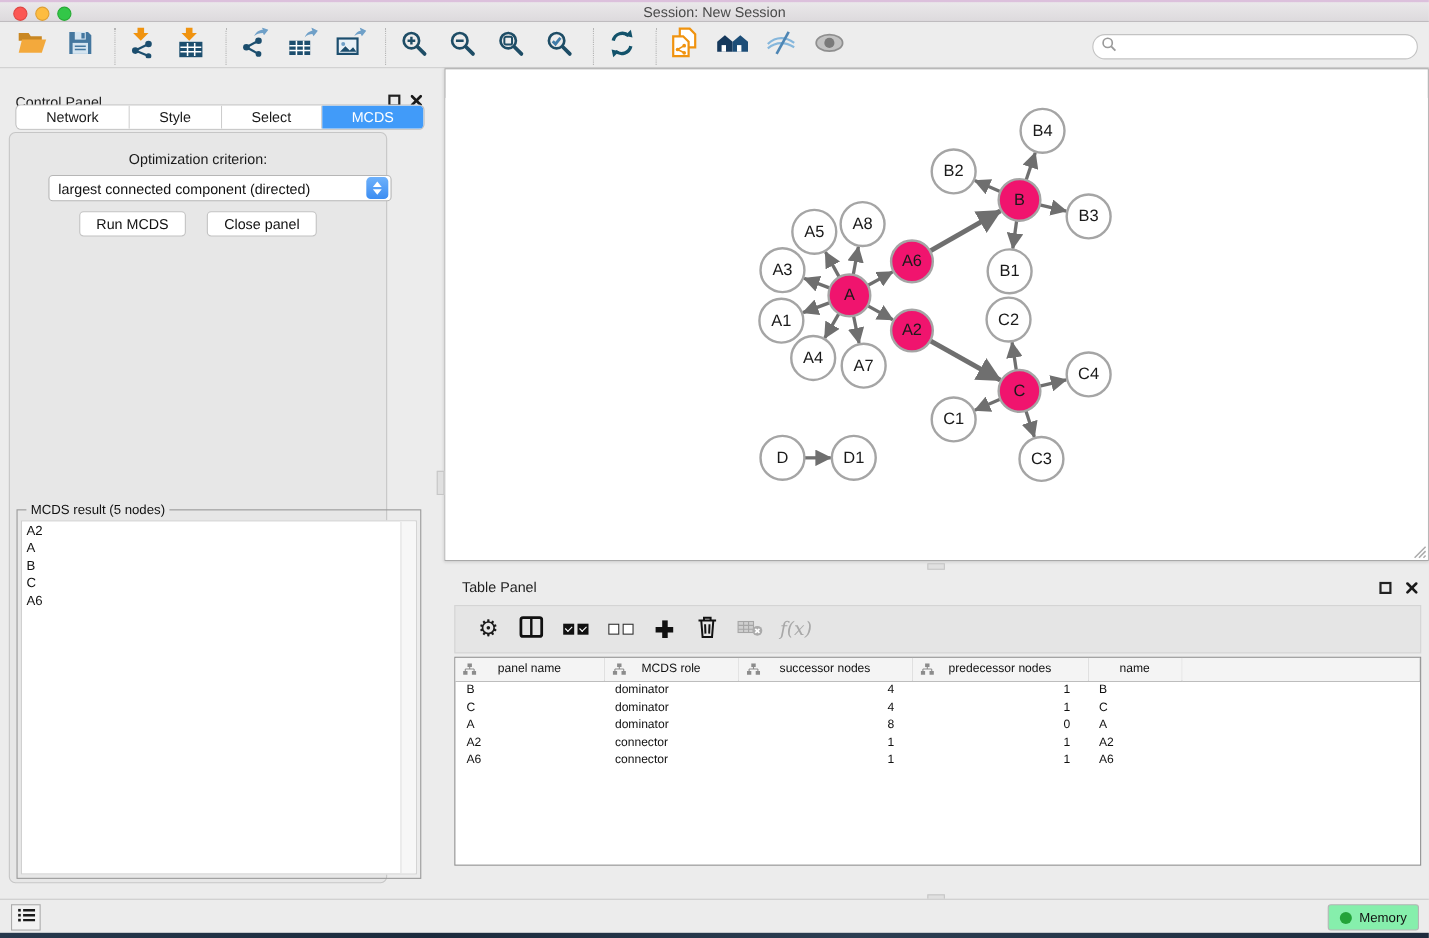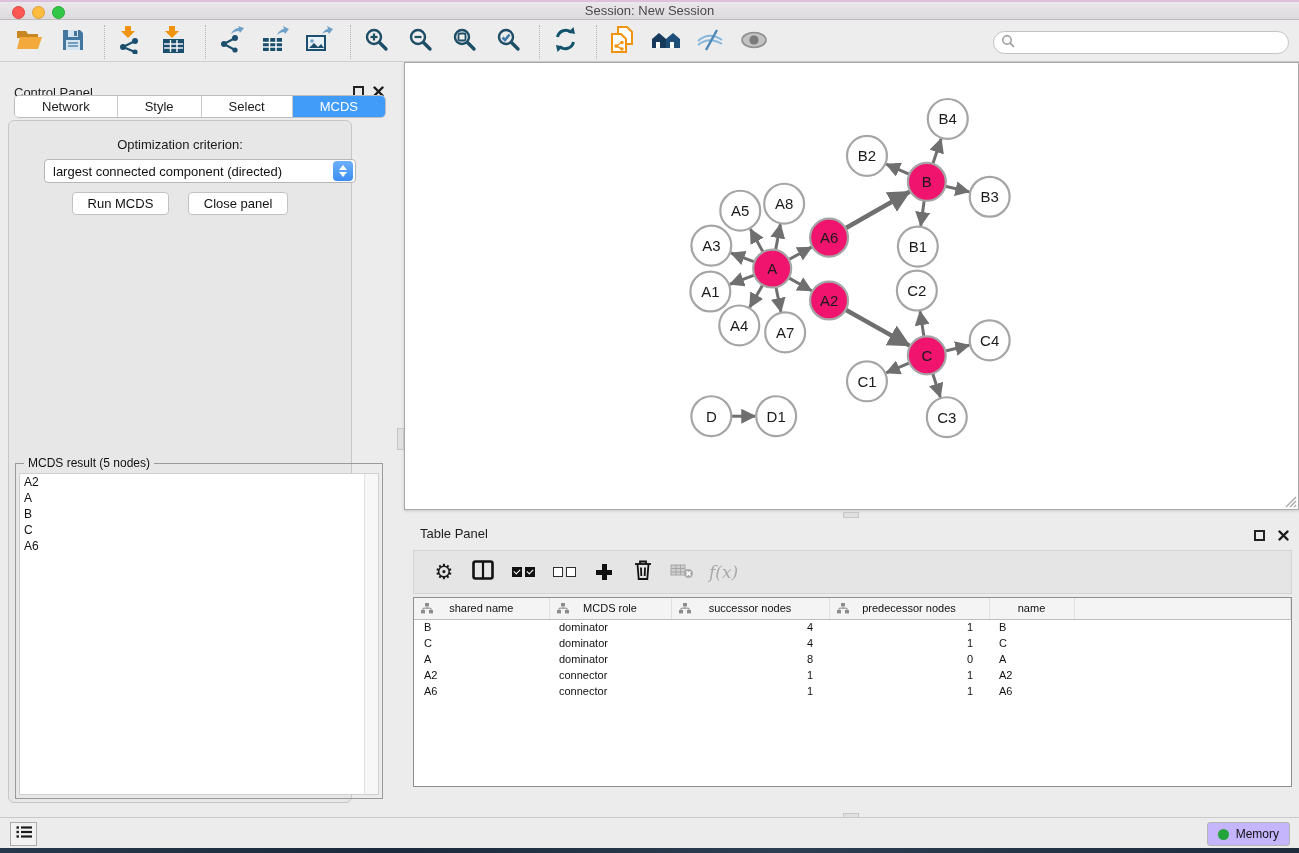--- a/index.html
+++ b/index.html
@@ -113,21 +113,21 @@
     border:1px solid #BFBFBF; border-radius:5px; overflow:hidden; background:#FFF; height:23px; }
   .tp-tab { padding:3px 13px; font-size:12.5px; color:#1A1A1A; background:#FFF; border-right:1px solid #C9C9C9; cursor:pointer; line-height:16px; white-space:nowrap;}
   .tp-tab:last-child { border-right:none; }
   .tp-tab.active { background:#3E9BF4; color:#FFF; }
   .tp-controls { position:absolute; right:10px; top:9px; }
 
   
   .statusbar { position:absolute; left:0; top:817px; width:1299px; height:31px; background:#ECECEC; border-top:1px solid #CACACA; }
   .list-btn { position:absolute; left:10px; top:4px; width:27px; height:24px; background:#F2F2F2;
     border:1px solid #ABABAB; display:flex; align-items:center; justify-content:center; cursor:pointer; }
-  .memory-btn { position:absolute; right:9px; top:4px; height:24px; background:#c4b5fd; border:1px solid #B5B5B5;
+  .memory-btn { position:absolute; right:9px; top:4px; height:24px; background:#86efac; border:1px solid #B5B5B5;
     border-radius:3px; display:flex; align-items:center; padding:0 10px; cursor:pointer; }
   .memory-dot { width:11px; height:11px; border-radius:50%; background:#23A33A; margin-right:7px; }
   .memory-label { font-size:12px; color:#111; }
   .desktop-strip { position:absolute; left:0; top:848px; width:1299px; height:5px;
     background:linear-gradient(90deg,#26384C,#1B2A3C 30%,#2C3E52 60%,#1D2B3D); }
 </style>
 </head>
 <body>
 
 <div class="screen">
@@ -571,21 +571,21 @@
                       <rect x="4" y="0" width="4" height="3.4"></rect>
                       <rect x="0" y="7" width="4" height="3.4"></rect>
                       <rect x="8" y="7" width="4" height="3.4"></rect>
                     </g>
                     <g stroke="#8C8C8C" stroke-width="1">
                       <line x1="6" y1="3.4" x2="6" y2="5.2"></line>
                       <line x1="2" y1="5.2" x2="10" y2="5.2"></line>
                       <line x1="2" y1="5.2" x2="2" y2="7"></line>
                       <line x1="10" y1="5.2" x2="10" y2="7"></line>
                     </g>
-                  </svg><span class="th-label">shared name</span></th>
+                  </svg><span class="th-label">panel name</span></th>
                 <th><svg class="org-ic" width="12" height="11" viewBox="0 0 12 11">
                     <g fill="#8C8C8C">
                       <rect x="4" y="0" width="4" height="3.4"></rect>
                       <rect x="0" y="7" width="4" height="3.4"></rect>
                       <rect x="8" y="7" width="4" height="3.4"></rect>
                     </g>
                     <g stroke="#8C8C8C" stroke-width="1">
                       <line x1="6" y1="3.4" x2="6" y2="5.2"></line>
                       <line x1="2" y1="5.2" x2="10" y2="5.2"></line>
                       <line x1="2" y1="5.2" x2="2" y2="7"></line>

